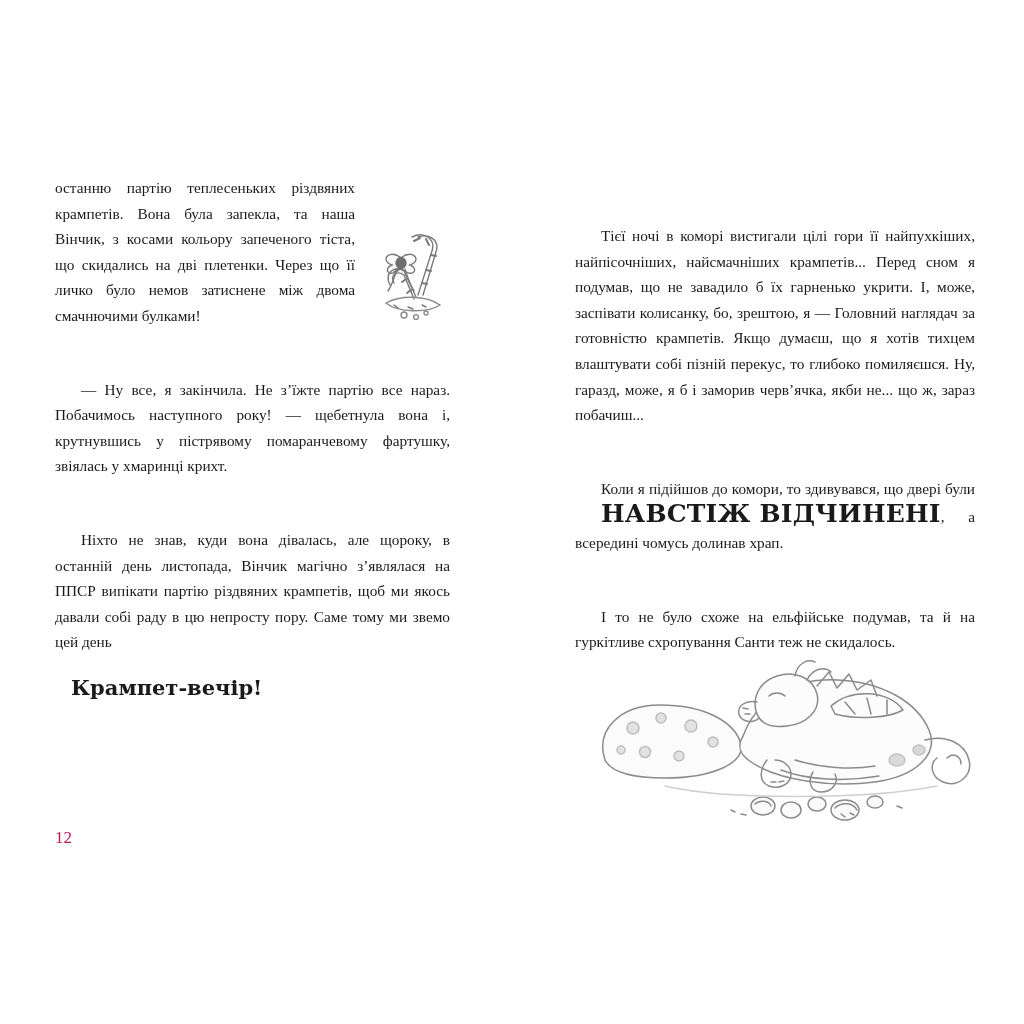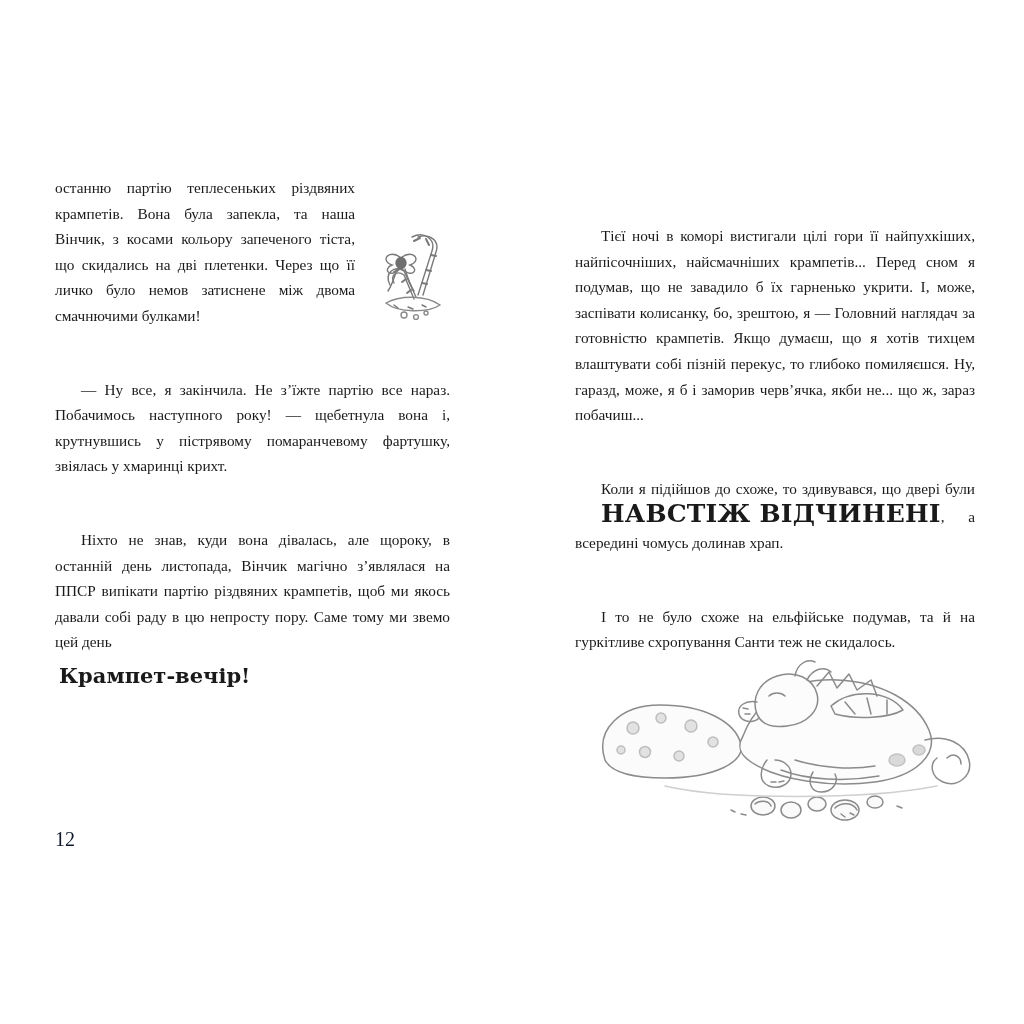--- a/index.html
+++ b/index.html
@@ -49,33 +49,33 @@
   }
   .callout {
     font-family: "DejaVu Serif", serif;
     font-weight: bold;
     font-size: 25px;
     letter-spacing: 0.2px;
     display: inline-block;
     line-height: 25.6px;
   }
   .callout-block {
-    margin: 4px;
+    margin: 16px;
     font-family: "DejaVu Serif", serif;
     font-weight: bold;
     font-size: 21px;
     line-height: 30px;
     padding-top: 2px;
   }
   .page-number {
     position: absolute;
     left: 55px;
     top: 828px;
-    font-size: 20px;
-    color: #0f172a;
+    font-size: 17px;
+    color: #be185d;
   }
   
   .illus-candy {
     position: absolute;
     left: 360px;
     top: 225px;
     width: 105px;
     height: 110px;
   }
   
@@ -139,21 +139,21 @@
         <circle cx="56" cy="92" r="2.4" stroke="#8a8a8a"></circle>
         <circle cx="66" cy="88" r="2" stroke="#8a8a8a"></circle>
       </g>
     </svg>
   </div>
 
   <div class="page-number">12</div>
 
   <div class="page page-right">
     <p class="indent">Тієї ночі в коморі вистигали цілі гори її найпухкіших, найпісочніших, найсмачніших крампетів... Перед сном я подумав, що не завадило б їх гарненько укрити. І, може, заспівати колисанку, бо, зрештою, я — Головний наглядач за готовністю крампетів. Якщо думаєш, що я хотів тихцем влаштувати собі пізній перекус, то глибоко помиляєшся. Ну, гаразд, може, я б і заморив черв’ячка, якби не... що ж, зараз побачиш...</p>
-    <p class="indent"><span>Коли я підійшов до схоже, то здивувався, що двері були </span><span class="callout">НАВСТІЖ ВІДЧИНЕНІ</span><span>, а всередині чомусь долинав храп.</span></p>
+    <p class="indent"><span>Коли я підійшов до комори, то здивувався, що двері були </span><span class="callout">НАВСТІЖ ВІДЧИНЕНІ</span><span>, а всередині чомусь долинав храп.</span></p>
     <p class="indent">І то не було схоже на ельфійське подумав, та й на гуркітливе схропування Санти теж не скидалось.</p>
   </div>
 
   <div class="illus-dragon">
     <svg width="440" height="225" viewBox="0 0 440 225" xmlns="http://www.w3.org/2000/svg">
       <g fill="none" stroke="#8b8b8b" stroke-width="1.5" stroke-linecap="round" stroke-linejoin="round">
 
         <path d="M60 150 C50 120, 75 95, 115 95 C160 95, 190 112, 196 134 C200 152, 170 168, 120 168 C86 168, 66 162, 60 150 Z" fill="#fbfbfb"></path>
 
         <circle cx="88" cy="118" r="6" fill="#e2e2e2" stroke="#bdbdbd"></circle>

